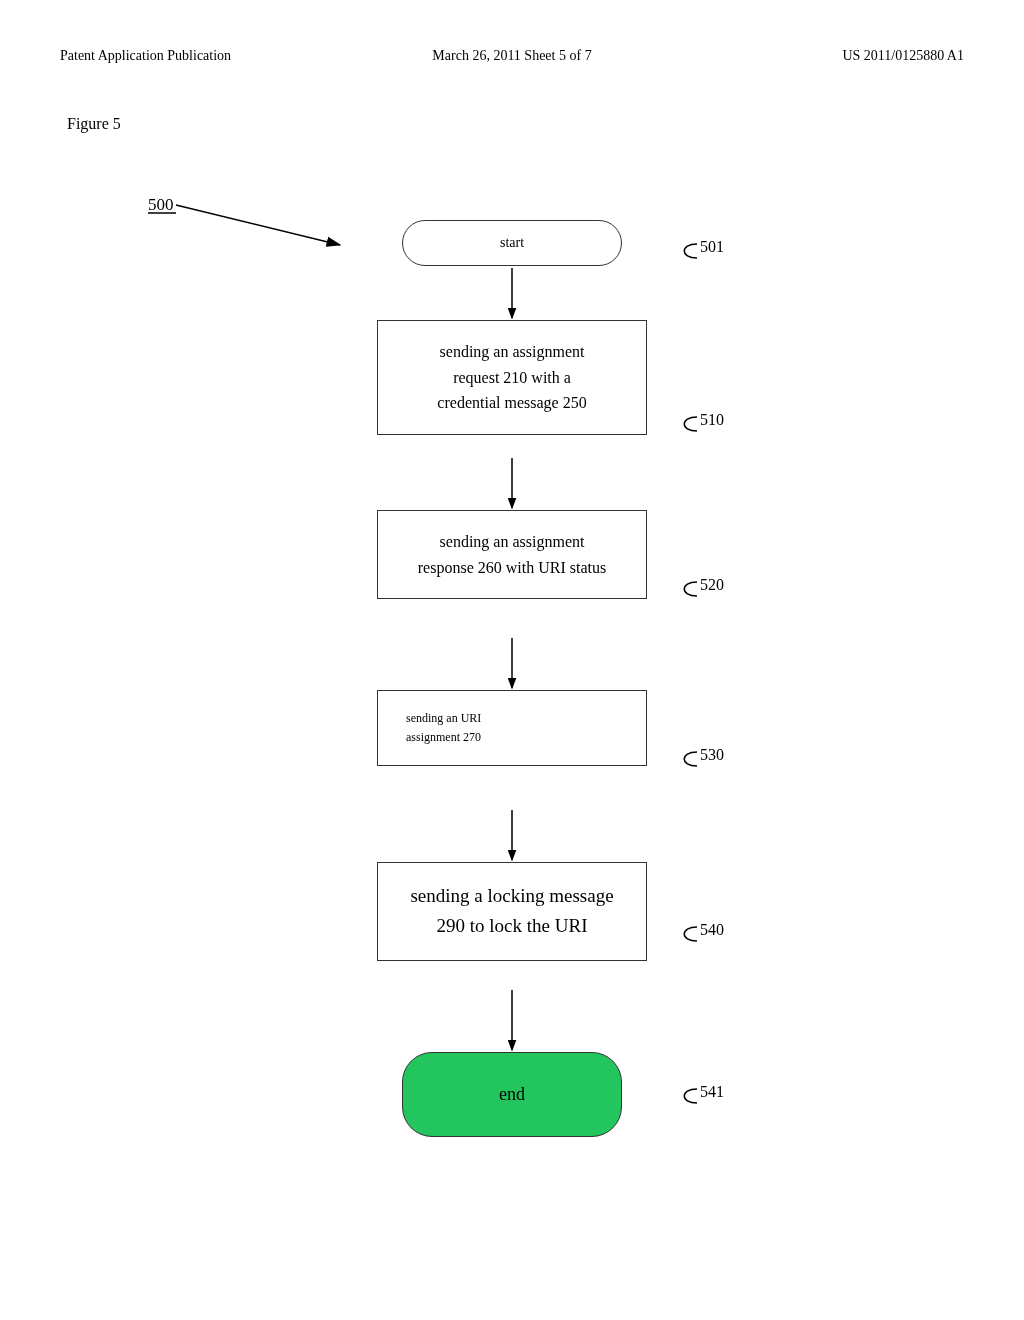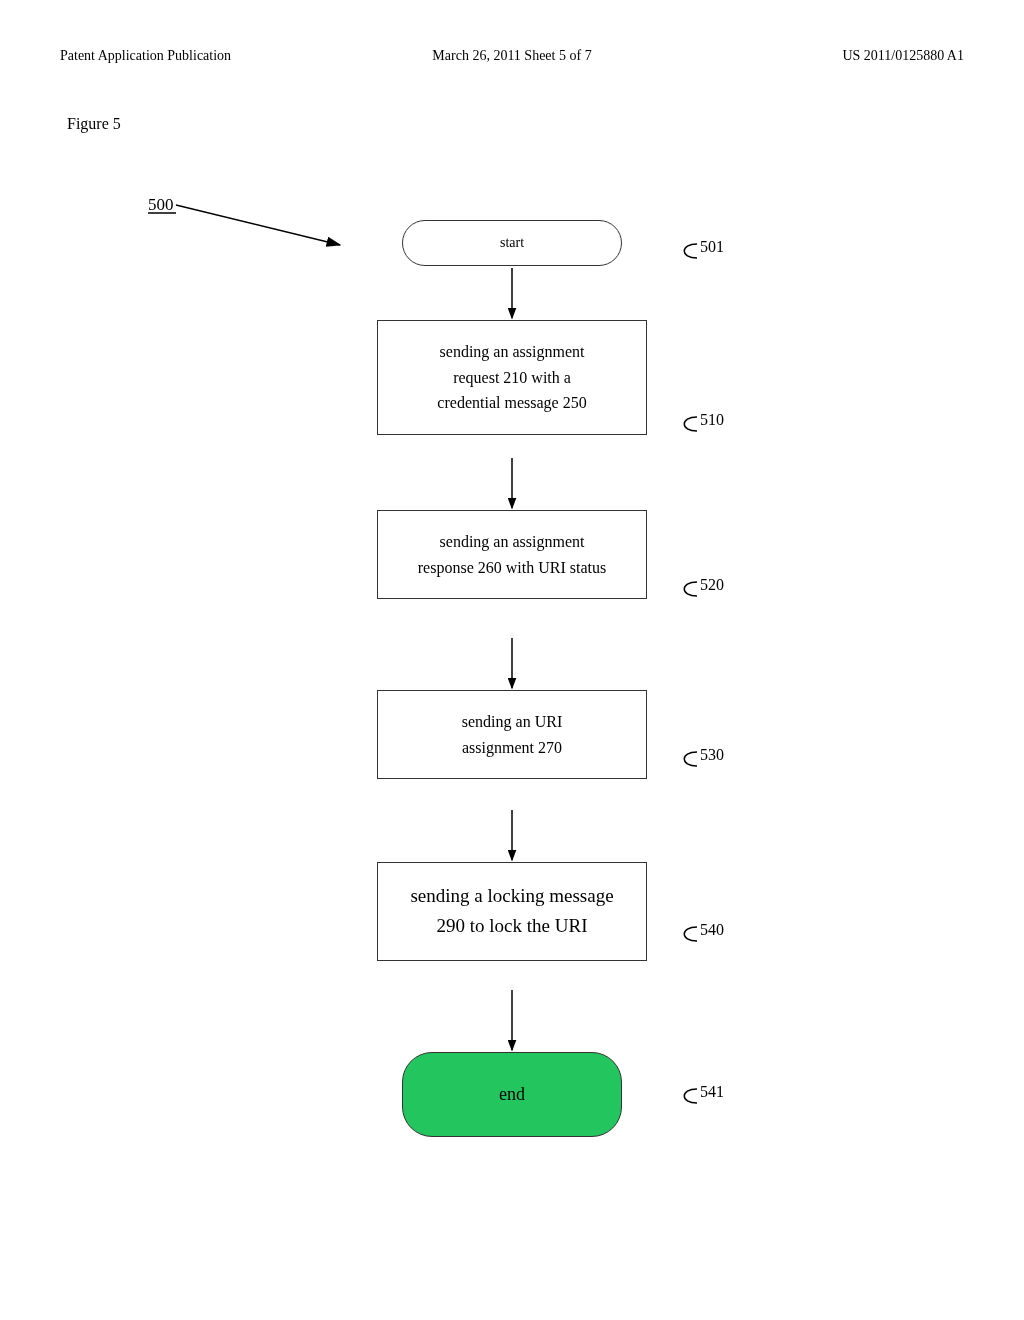--- a/index.html
+++ b/index.html
@@ -95,21 +95,21 @@
 </div>
 
 <div style="position:absolute; left:50%; transform:translateX(-50%); top:320px; border:1.5px solid #333; padding:18px 28px; background:#fff; font-size:16px; text-align:center; min-width:270px; line-height:1.6; font-family:'Times New Roman',serif;">
   sending an assignment<br>request 210 with a<br>credential message 250
 </div>
 
 <div style="position:absolute; left:50%; transform:translateX(-50%); top:510px; border:1.5px solid #333; padding:18px 28px; background:#fff; font-size:16px; text-align:center; min-width:270px; line-height:1.6; font-family:'Times New Roman',serif;">
   sending an assignment<br>response 260 with URI status
 </div>
 
-<div style="position:absolute; left:50%; transform:translateX(-50%); top:690px; border:1.5px solid #333; padding:18px 28px; background:#fff; font-size:16px; text-align:center; min-width:270px; line-height:1.6; font-family:'Times New Roman',serif;">
+<div style="position:absolute; left:50%; transform:translateX(-50%); top:690px; border:1.5px solid #333; padding:18px 28px; background:#fff; font-size:12px; min-width:270px; line-height:1.6; font-family:'Times New Roman',serif;">
   sending an URI<br>assignment 270
 </div>
 
 <div style="position:absolute; left:50%; transform:translateX(-50%); top:862px; border:1.5px solid #333; padding:18px 28px; background:#fff; font-size:19px; text-align:center; min-width:270px; line-height:1.6; font-family:'Times New Roman',serif;">
   sending a locking message<br>290 to lock the URI
 </div>
 
 <div style="position:absolute; left:50%; transform:translateX(-50%); top:1052px; border:1.5px solid #333; border-radius:30px; padding:31px 60px; background:#22c55e; font-size:18px; text-align:center; min-width:220px; font-family:'Times New Roman',serif;">
   <span>end</span>
 </div>

